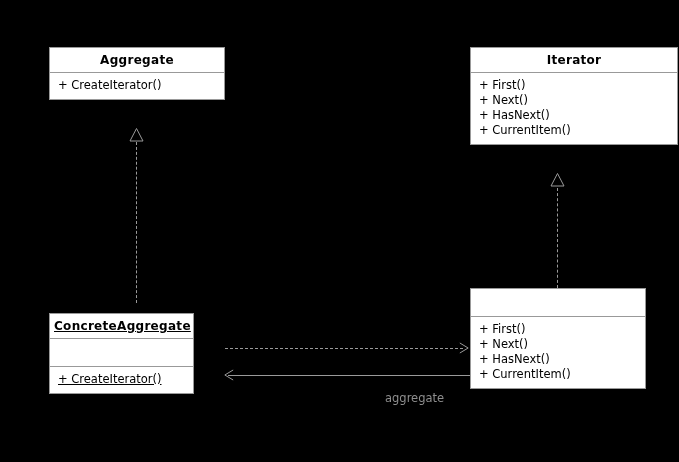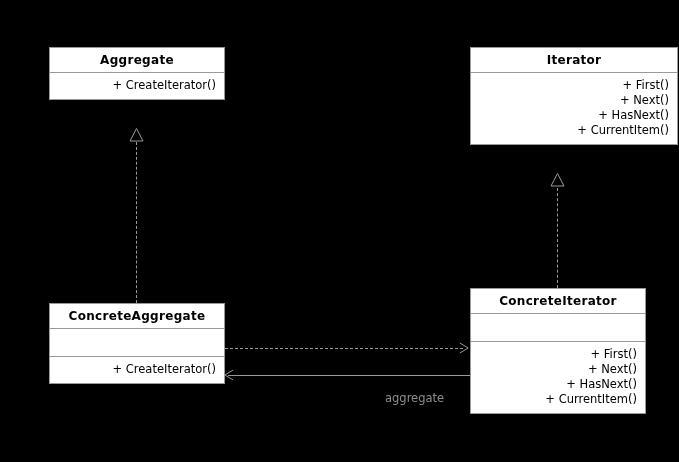--- a/index.html
+++ b/index.html
@@ -35,31 +35,30 @@
     font-size: 11.5px;
     padding: 5px 8px 6px 8px;
     box-sizing: border-box;
     line-height: 15px;
   }
   .uml-compartment.bordered {
     border-bottom: 1px solid #999999;
   }
   .uml-compartment .member {
     white-space: pre;
-    text-align: right;
   }
   .uml-compartment.empty {
     height: 28px;
     padding: 0;
   }
 
   
   #cls-aggregate        { left: 49px;  top: 47px;  width: 176px; }
   #cls-iterator         { left: 470px; top: 47px;  width: 208px; }
-  #cls-concrete-agg     { left: 49px;  top: 303px; width: 176px; }
+  #cls-concrete-agg     { left: 49px;  top: 313px; width: 145px; text-decoration: underline; }
   #cls-concrete-iter    { left: 470px; top: 288px; width: 176px; }
 
   
   .line {
     position: absolute;
   }
   .v-dash {
     border-left: 1px dashed #9a9a9a;
     width: 0;
   }
@@ -138,21 +137,20 @@
 
   <div class="uml-class" id="cls-concrete-agg">
     <div class="uml-title">ConcreteAggregate</div>
     <div class="uml-compartment bordered empty"></div>
     <div class="uml-compartment">
       <div class="member">+ CreateIterator()</div>
     </div>
   </div>
 
   <div class="uml-class" id="cls-concrete-iter">
-    <div class="uml-title">ConcreteIterator</div>
     <div class="uml-compartment bordered empty"></div>
     <div class="uml-compartment">
       <div class="member">+ First()</div>
       <div class="member">+ Next()</div>
       <div class="member">+ HasNext()</div>
       <div class="member">+ CurrentItem()</div>
     </div>
   </div>
 
 </div>

